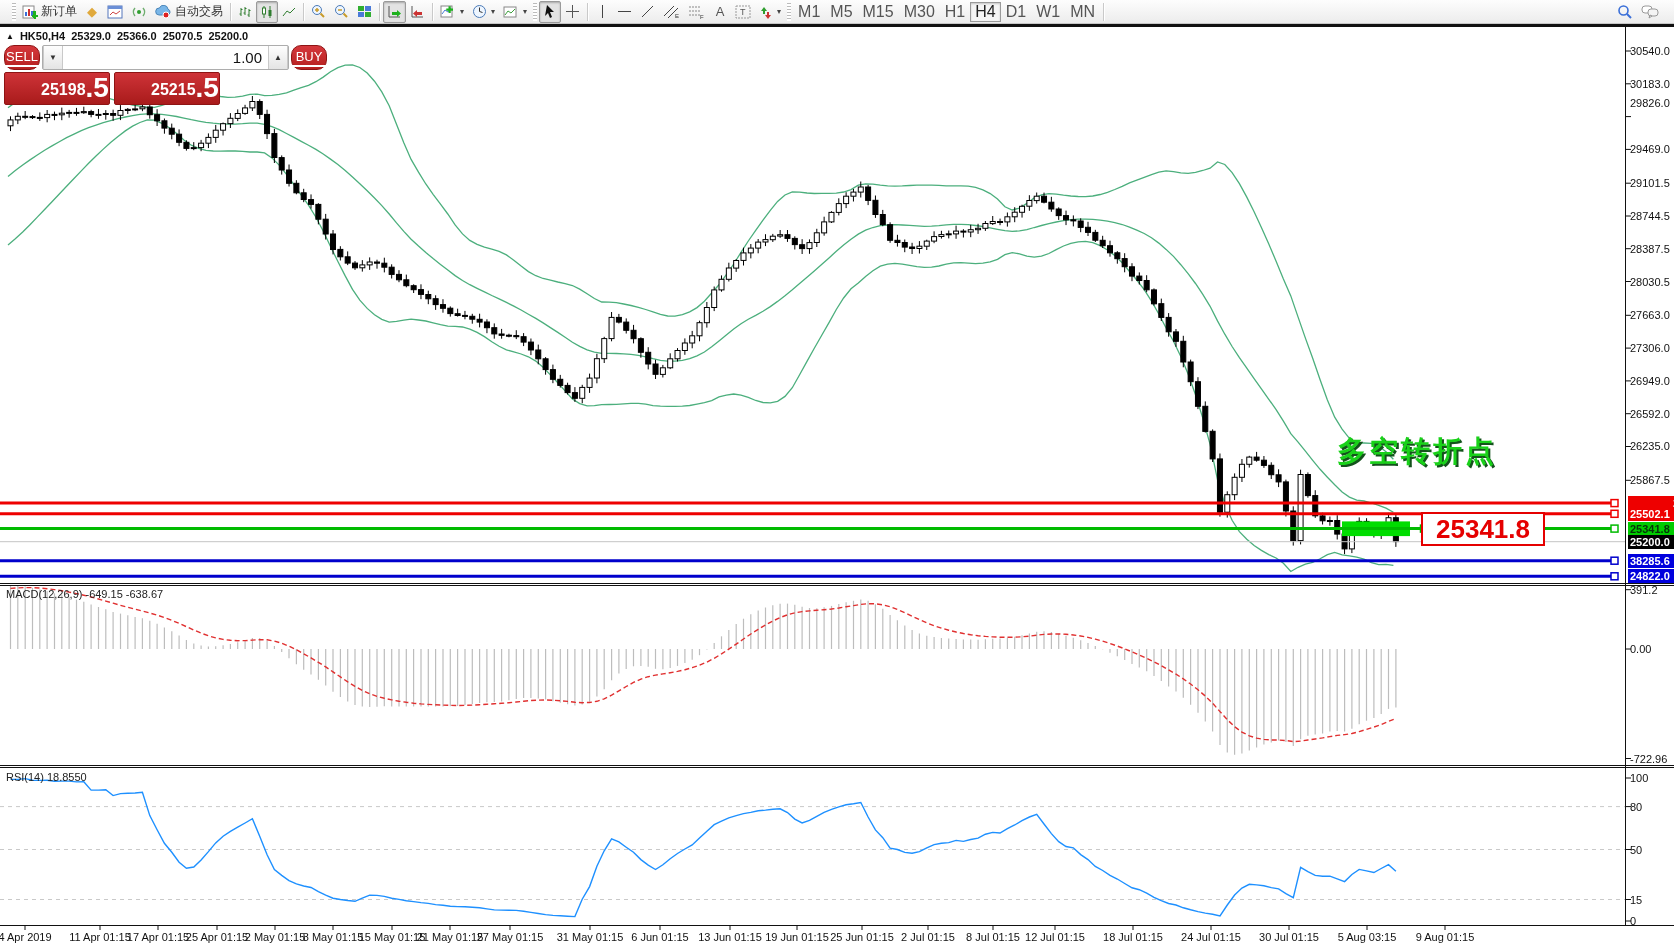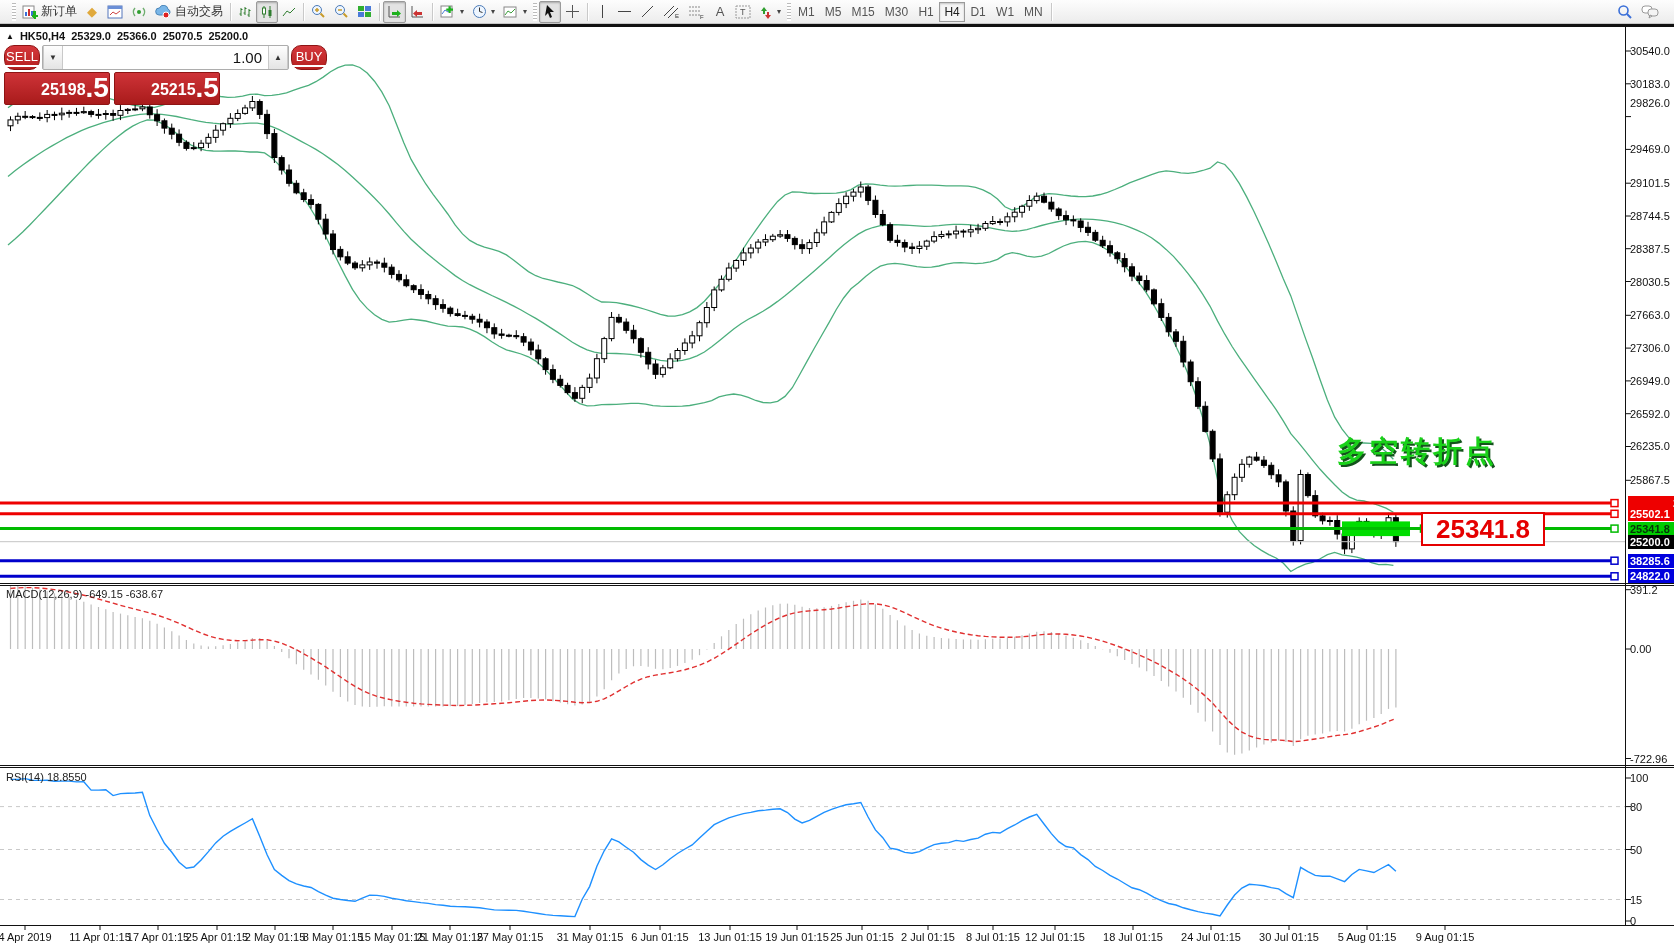--- a/index.html
+++ b/index.html
@@ -15,21 +15,21 @@
     box-shadow:1px 0 0 #fff; }
   .tb-grip { width:4px; height:18px; margin:0 2px;
     background:repeating-linear-gradient(#bbb 0 1px, #fff 1px 3px); }
   .tb-btn { height:22px; min-width:22px; display:flex; align-items:center;
     justify-content:center; padding:0 3px; border:1px solid transparent;
     border-radius:2px; font-size:12px; color:#333; cursor:default; gap:3px; white-space:nowrap; }
   .tb-btn.active { border:1px solid #9a9a9a; background:#e3e3e3;
     box-shadow:inset 0 1px 2px rgba(0,0,0,.25); }
   .tb-btn .dd { font-size:8px; color:#444; margin-left:1px; }
   .tf-btn { height:20px; min-width:26px; display:flex; align-items:center;
-    justify-content:center; font-size:12px; color:#555; padding:0 4px;
+    justify-content:center; font-size:16px; color:#555; padding:0 4px;
     border:1px solid transparent; }
   .tf-btn.active { border:1px solid #9a9a9a; background:#f5f5f5;
     box-shadow:inset 0 1px 2px rgba(0,0,0,.2); color:#222; }
   .icon-svg { display:block; }
   #tb-right { margin-left:auto; display:flex; align-items:center; }
 
   #frameline { position:absolute; left:0; top:24px; width:1674px; height:3px;
     background:#111; z-index:29; }
 
   
@@ -1072,16 +1072,16 @@
       <div class="time-label" style="left:660px;">6 Jun 01:15</div>
       <div class="time-label" style="left:730px;">13 Jun 01:15</div>
       <div class="time-label" style="left:797px;">19 Jun 01:15</div>
       <div class="time-label" style="left:862px;">25 Jun 01:15</div>
       <div class="time-label" style="left:928px;">2 Jul 01:15</div>
       <div class="time-label" style="left:993px;">8 Jul 01:15</div>
       <div class="time-label" style="left:1055px;">12 Jul 01:15</div>
       <div class="time-label" style="left:1133px;">18 Jul 01:15</div>
       <div class="time-label" style="left:1211px;">24 Jul 01:15</div>
       <div class="time-label" style="left:1289px;">30 Jul 01:15</div>
-      <div class="time-label" style="left:1367px;">5 Aug 01:15</div>
+      <div class="time-label" style="left:1367px;">5 Aug 03:15</div>
       <div class="time-label" style="left:1445px;">9 Aug 01:15</div>
     </div>
 </div>
 
 </body></html>

